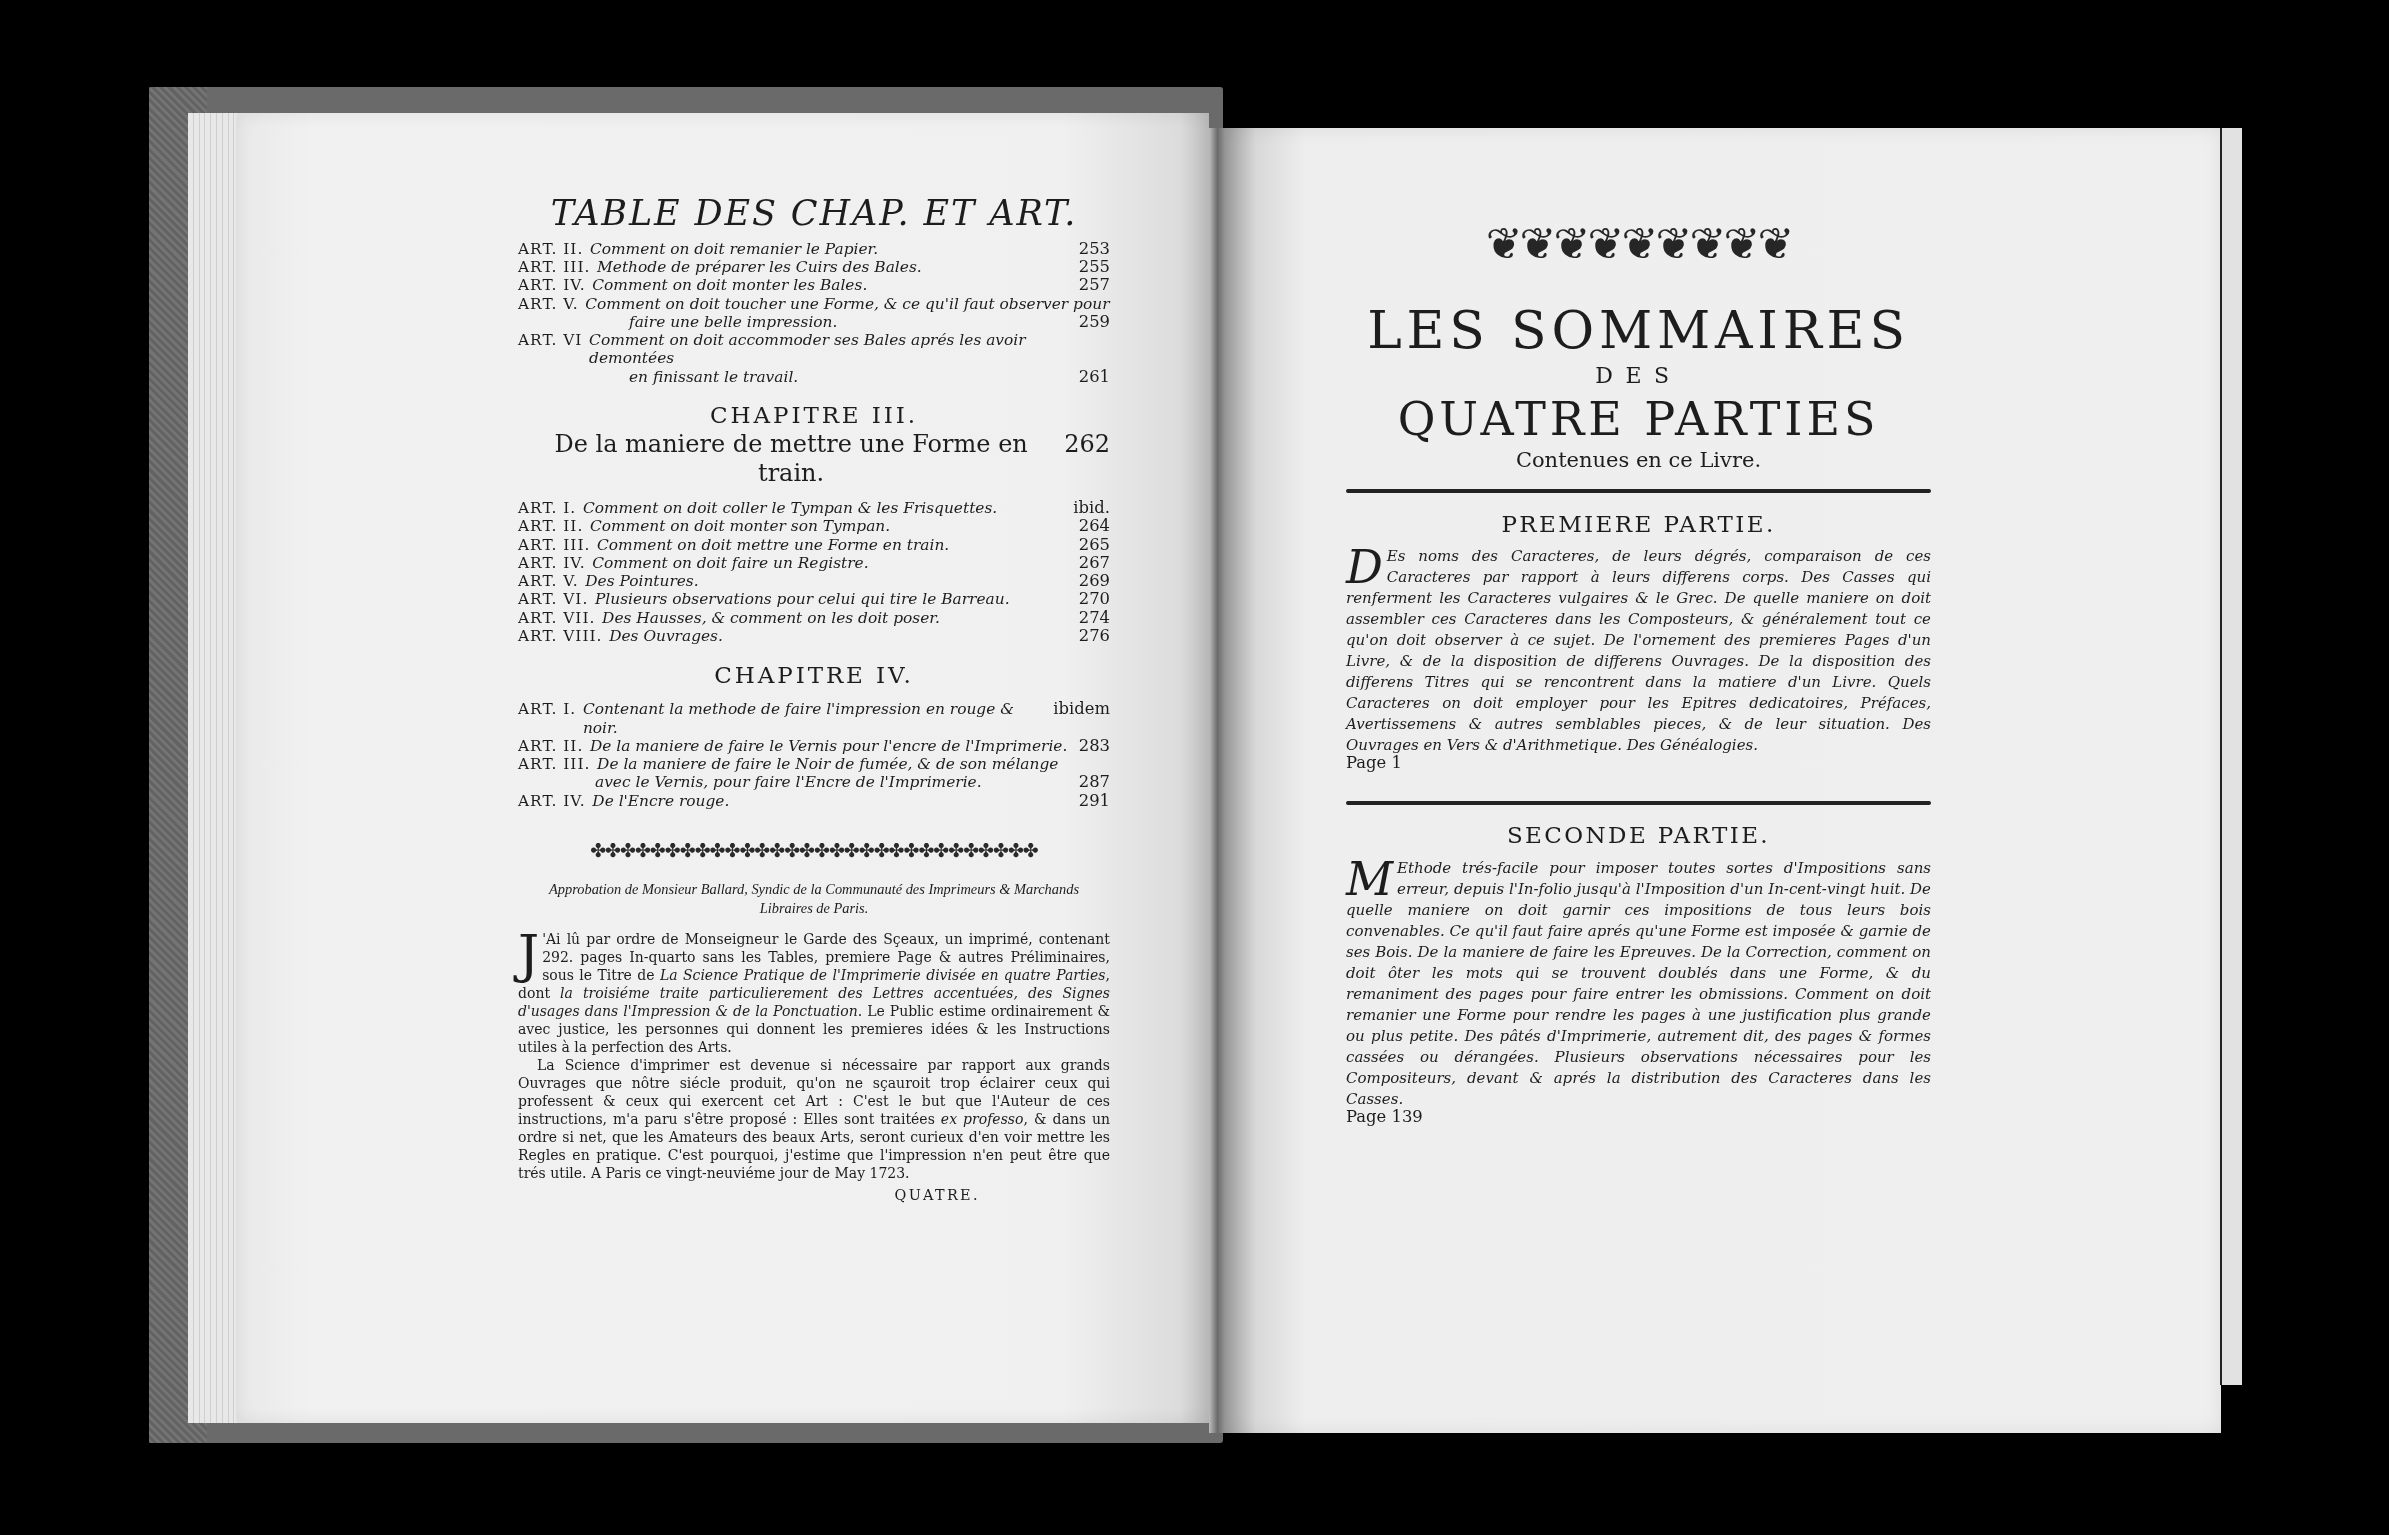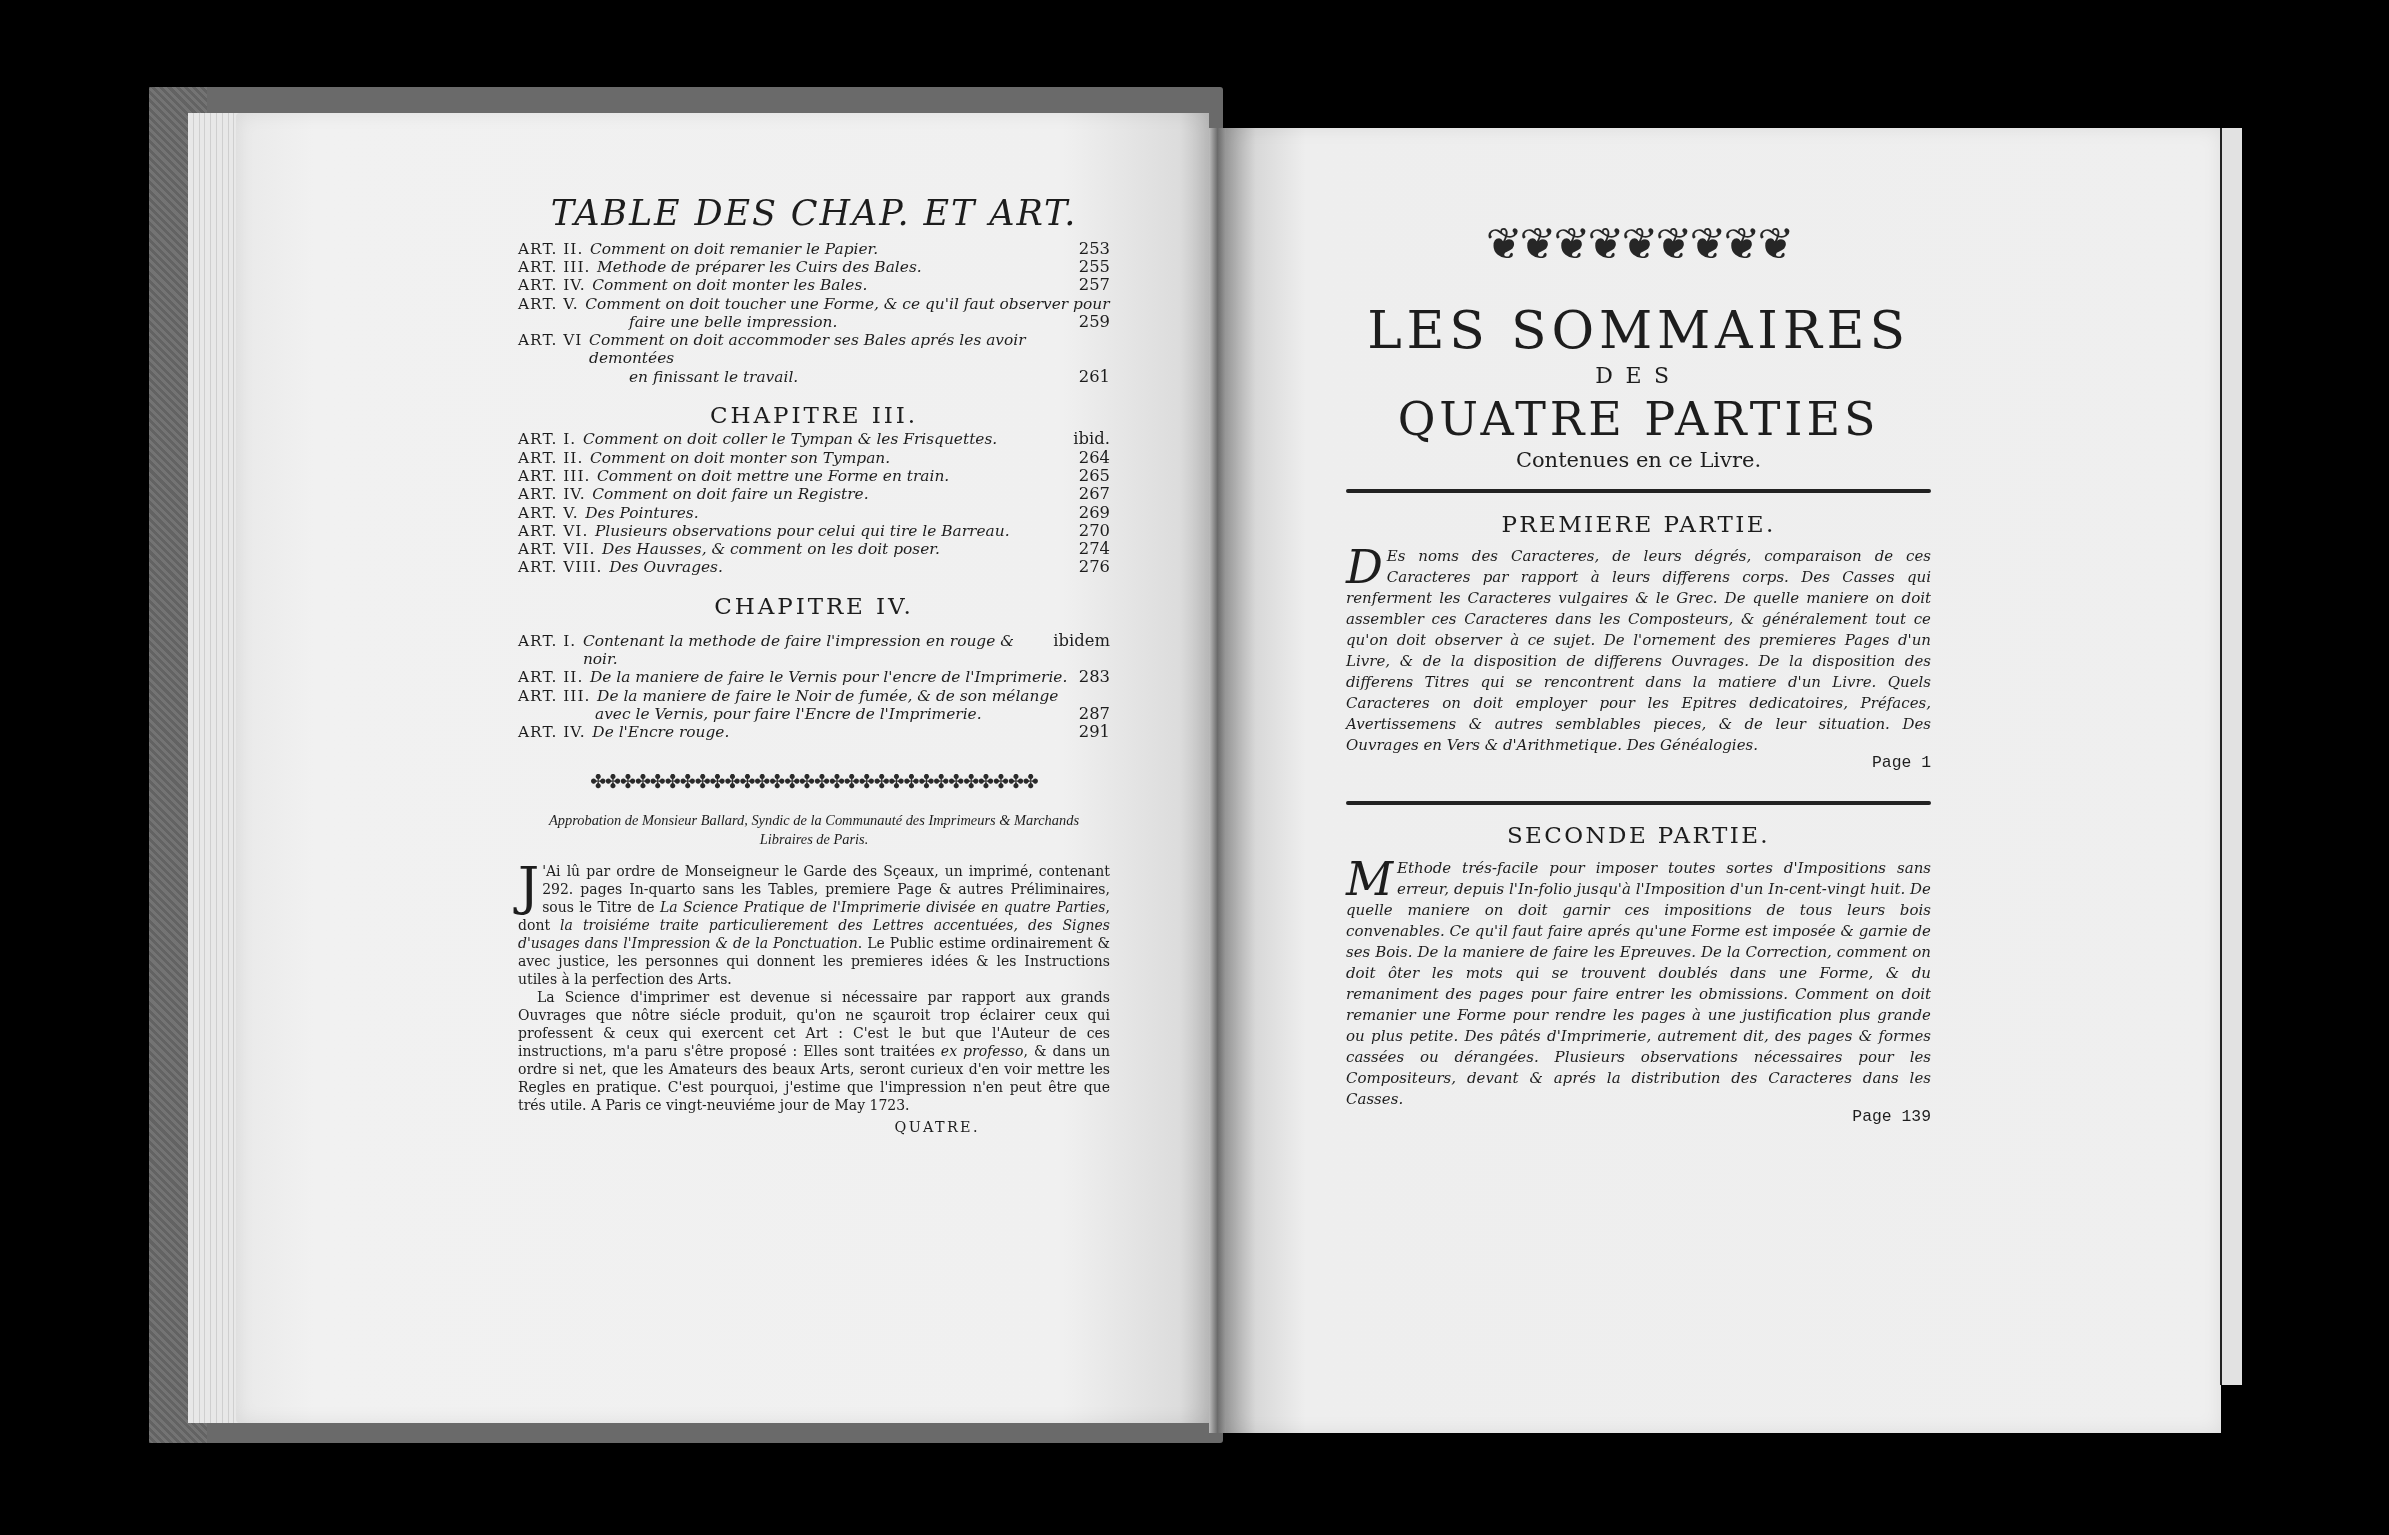--- a/index.html
+++ b/index.html
@@ -52,21 +52,21 @@
   .ornament { height:65px; font-size:44px; line-height:63px; text-align:center; letter-spacing:-2.9px;
               white-space:nowrap; overflow:hidden; color:#262626; margin-bottom:24px; }
   .r-title1 { text-align:center; font-size:52px; letter-spacing:4.8px; line-height:58px; }
   .r-title2 { text-align:center; font-size:22px; letter-spacing:12.5px; line-height:34px; }
   .r-title3 { text-align:center; font-size:46px; letter-spacing:3.9px; line-height:53px; }
   .r-title4 { text-align:center; font-size:21px; line-height:29px; margin-bottom:14.4px; }
   .rule { height:3.9px; background:#222; border-radius:1.9px; margin:0 0 17.3px 0; }
   .part-head { text-align:center; font-size:23px; letter-spacing:2.4px; margin:0 0 9.6px; }
   .summary { font-style:italic; font-size:15px; line-height:21px; text-align:justify; }
   .summary .dc { float:left; font-size:46px; line-height:40px; margin:1px 3.9px 0 0; font-style:italic; }
-  .page-ref { text-align:right; font-size:16.4px; margin-top:-2.9px; margin-bottom:29px;font-family:Liberation Mono, monospace; }
+  .page-ref { text-align:left; font-size:16.4px; margin-top:-2.9px; margin-bottom:29px; }
 </style>
 </head>
 <body>
 
 <div class="cover-left"></div>
 <div class="edges-left"></div>
 <div class="page page-left"></div>
 <div class="gutter"></div>
 <div class="page page-right"></div>
 <div class="edges-right"></div>
@@ -100,20 +100,24 @@
   <div class="toc-row">
     <span class="art">ART. VI</span>
     <span class="txt">Comment on doit accommoder ses Bales aprés les avoir demontées</span>
   </div>
   <div class="toc-cont">
     <span class="txt">en finissant le travail.</span>
     <span class="pg">261</span>
   </div>
 
   <div class="chap-head">CHAPITRE III.</div>
+  <div class="chap-title">
+    <span class="txt">De la maniere de mettre une Forme en train.</span>
+    <span class="pg">262</span>
+  </div>
   <div class="toc-row">
       <span class="art">ART. I.</span>
       <span class="txt">Comment on doit coller le Tympan &amp; les Frisquettes.</span>
       <span class="pg">ibid.</span>
     </div>
   <div class="toc-row">
       <span class="art">ART. II.</span>
       <span class="txt">Comment on doit monter son Tympan.</span>
       <span class="pg">264</span>
     </div>

